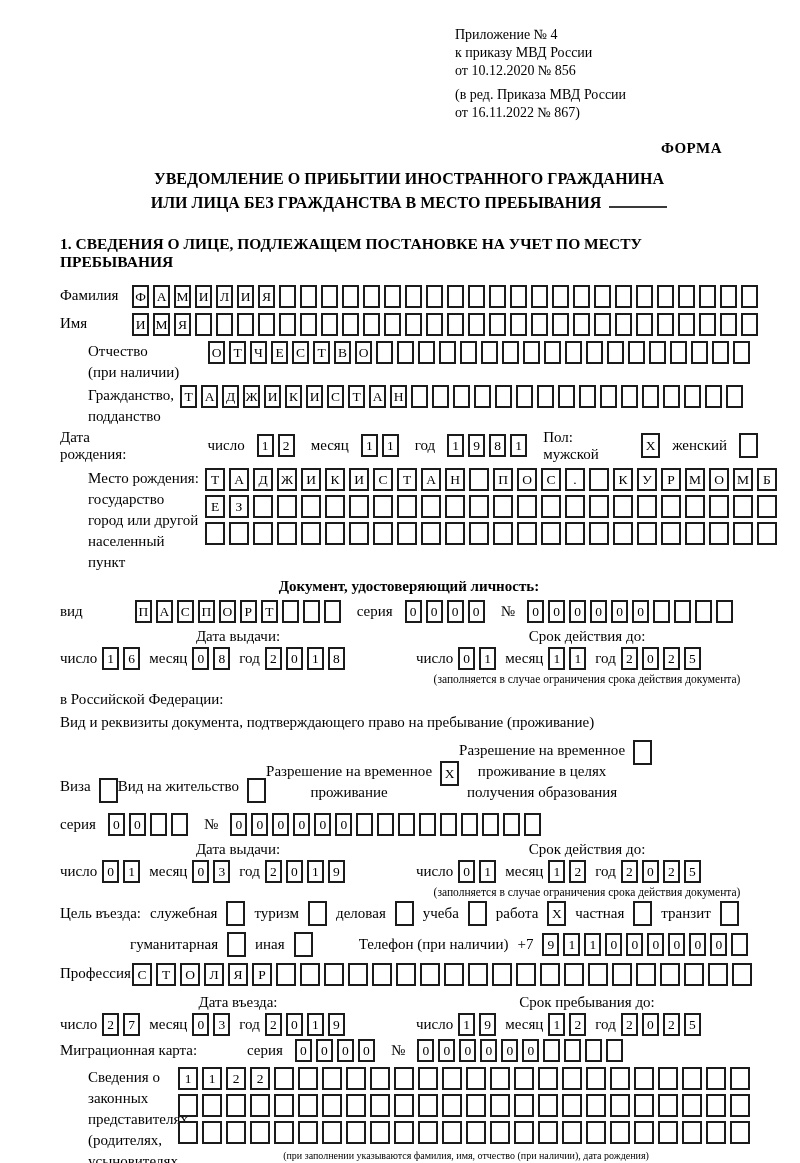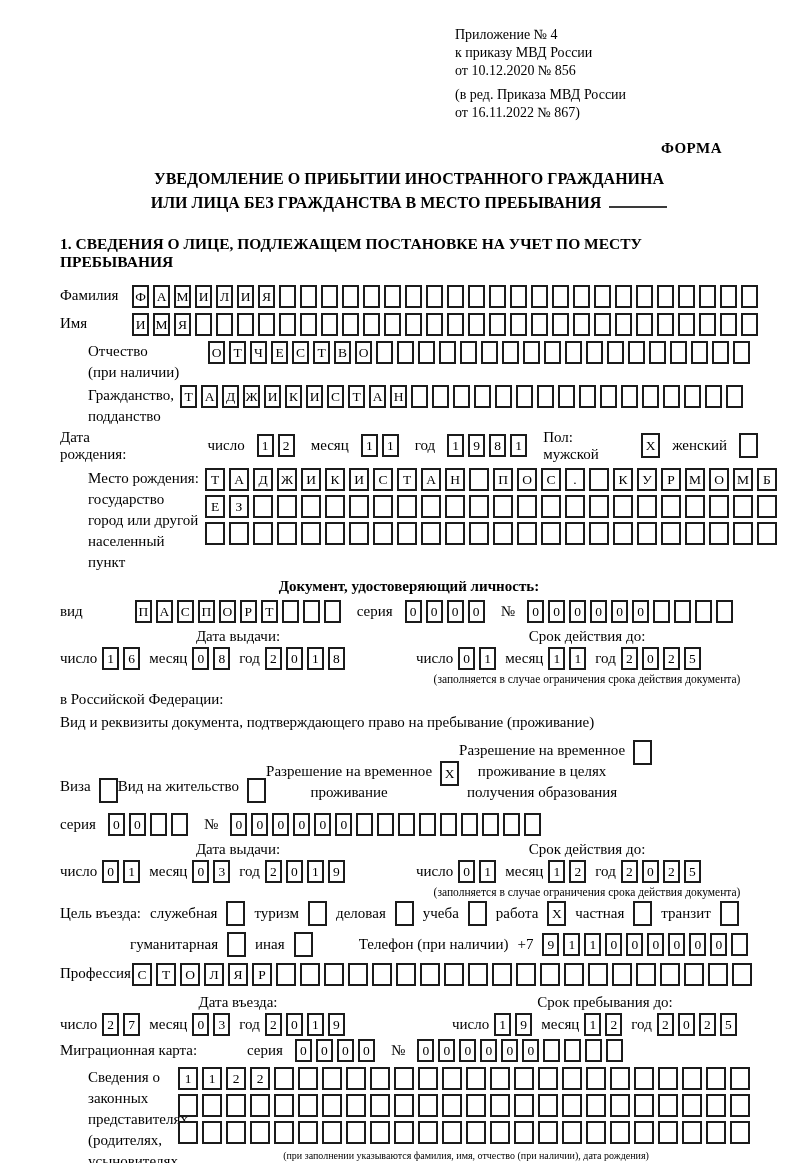--- a/index.html
+++ b/index.html
@@ -48,21 +48,21 @@
   .intro { line-height:1.55; }
   .optrow { display:flex; align-items:flex-end; margin:6px 0 10px; }
   .opt { display:flex; align-items:flex-start; gap:8px; }
   .optlines { text-align:center; line-height:21px; }
   
   .pline { display:flex; align-items:center; gap:9px; margin-bottom:6px; flex-wrap:nowrap; }
   .indent { margin-left:70px; }
   .gapgrow { width:28px; }
   
   .caption { font-size:10px; text-align:center; margin-top:6px; }
-  .mt8 { margin-top:8px;gap:36px; } .mb2 { margin-bottom:2px; }
+  .mt8 { margin-top:8px; } .mb2 { margin-bottom:2px; }
 </style>
 </head>
 <body>
 
 <div class="page">
 
   <div class="hdr">
     <div>Приложение № 4</div>
     <div>к приказу МВД России</div>
     <div>от 10.12.2020 № 856</div>

